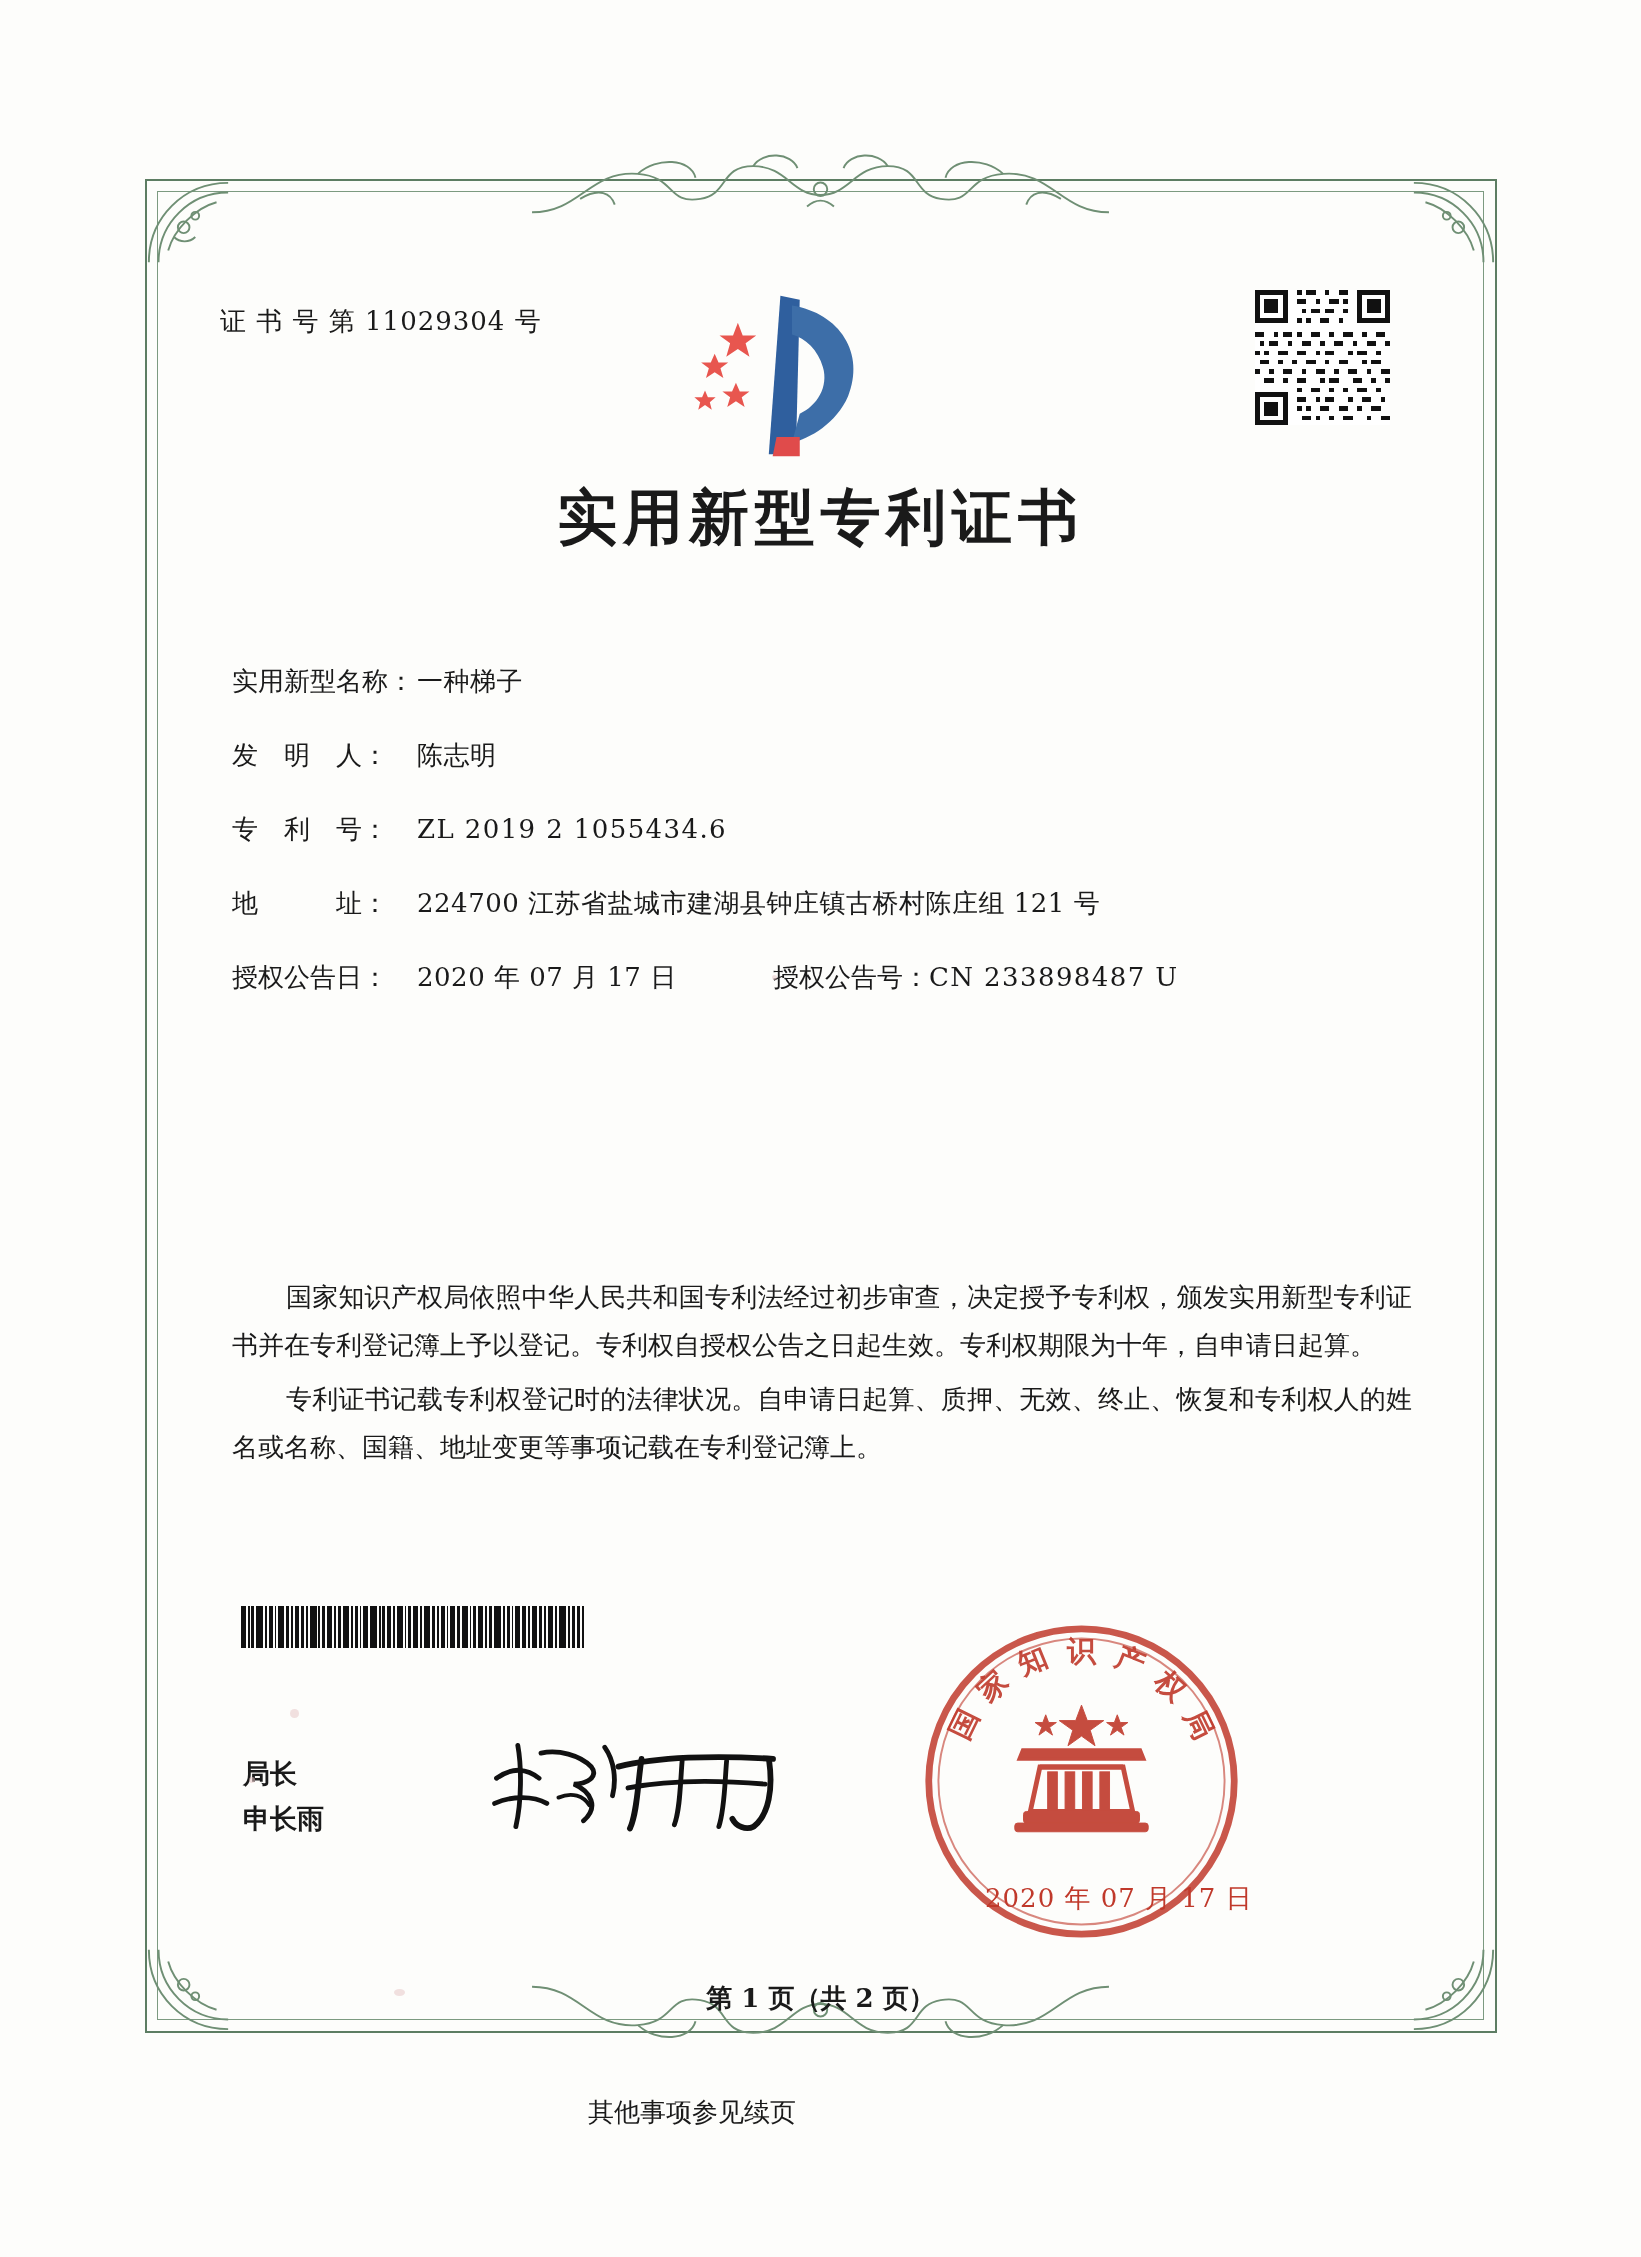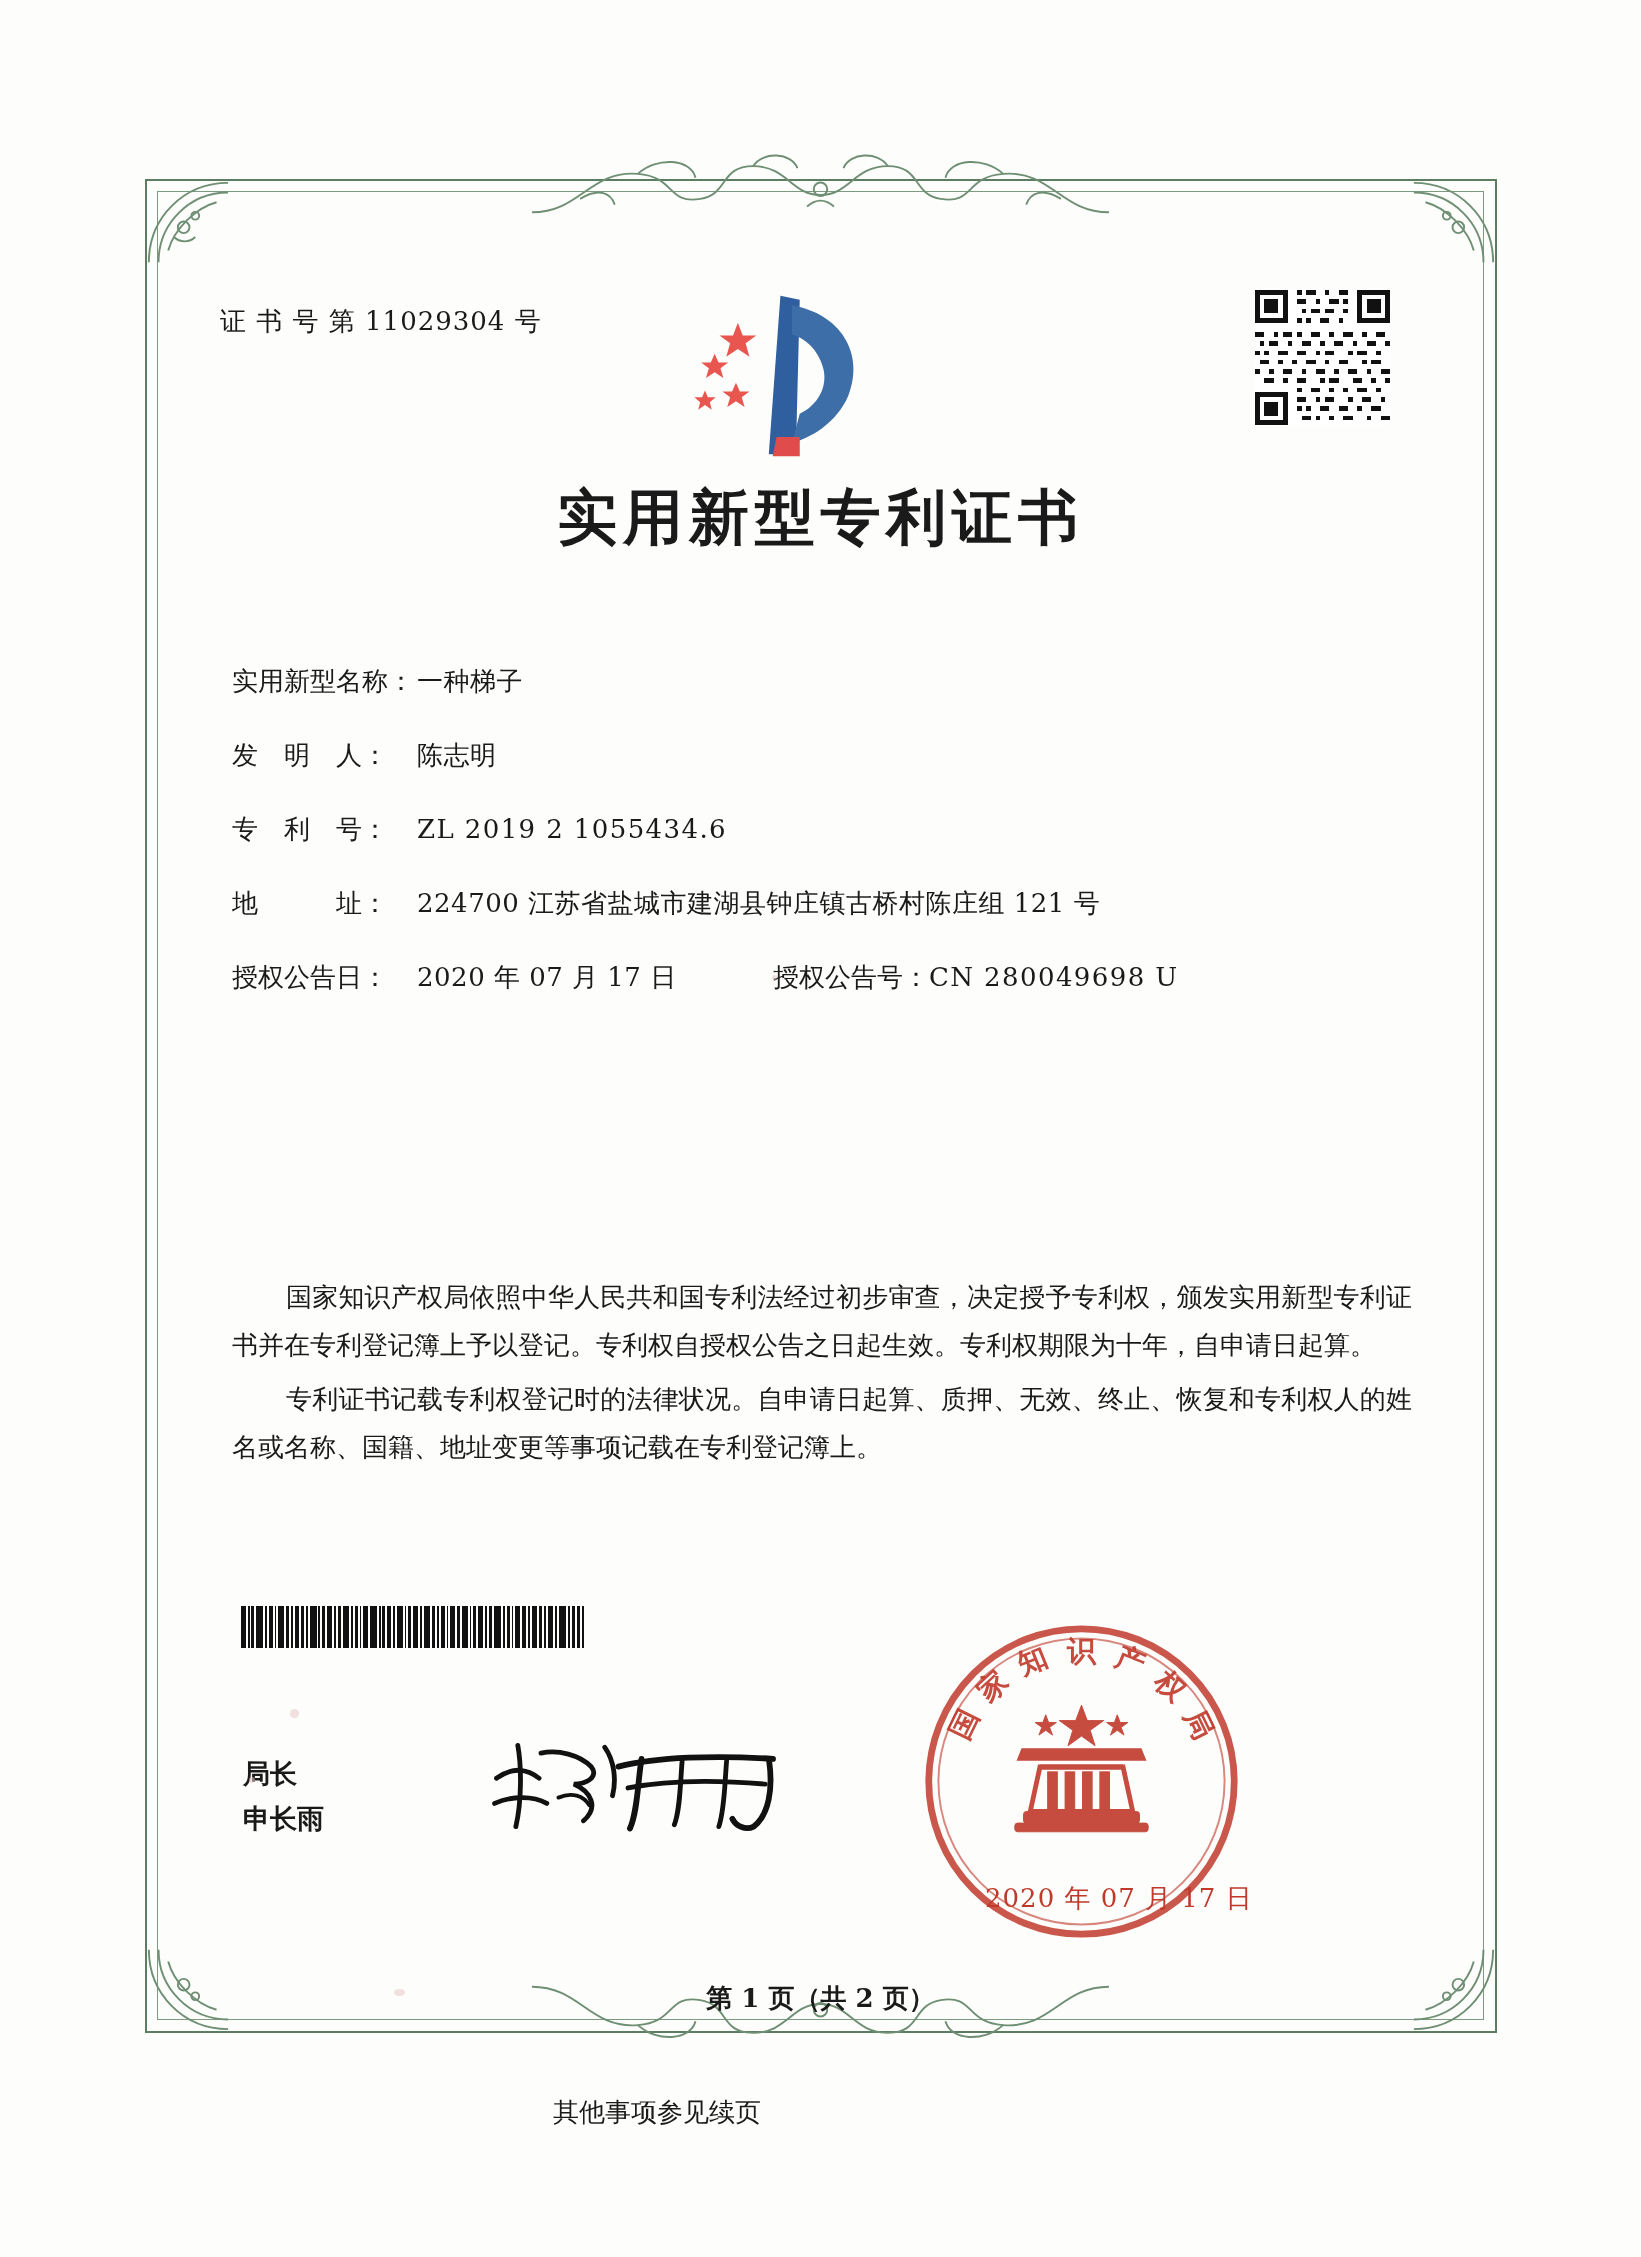--- a/index.html
+++ b/index.html
@@ -198,20 +198,21 @@
     font-family: "DejaVu Serif", serif;
     font-weight: bold;
   }
   .footer-note {
     position: absolute;
     left: 0; top: 2095px;
     width: 1314px;
     text-align: center;
     font-size: 26px;
     font-family: "DejaVu Serif", serif;
+    padding-left: 35px;
   }
 
   .speck {
     position: absolute;
     background: #e8c8c8;
     border-radius: 50%;
     opacity: .55;
   }
 </style>
 </head>
@@ -407,21 +408,21 @@
     </div>
     <div class="row">
       <span class="lbl">专　利　号：</span><span class="val mono">ZL 2019 2 1055434.6</span>
     </div>
     <div class="row">
       <span class="lbl">地　　　址：</span><span class="val">224700 江苏省盐城市建湖县钟庄镇古桥村陈庄组 121 号</span>
     </div>
     <div class="row">
       <span class="lbl">授权公告日：</span><span class="val">2020 年 07 月 17 日</span>
       <span class="row-inline2">
-        <span>授权公告号：</span><span class="val mono">CN 280049698 U</span>
+        <span>授权公告号：</span><span class="val mono">CN 233898487 U</span>
       </span>
     </div>
   </div>
 
   <div class="paras">
     <p>国家知识产权局依照中华人民共和国专利法经过初步审查，决定授予专利权，颁发实用新型专利证书并在专利登记簿上予以登记。专利权自授权公告之日起生效。专利权期限为十年，自申请日起算。</p>
     <p>专利证书记载专利权登记时的法律状况。自申请日起算、质押、无效、终止、恢复和专利权人的姓名或名称、国籍、地址变更等事项记载在专利登记簿上。</p>
   </div>
 
   <div class="barcode">

